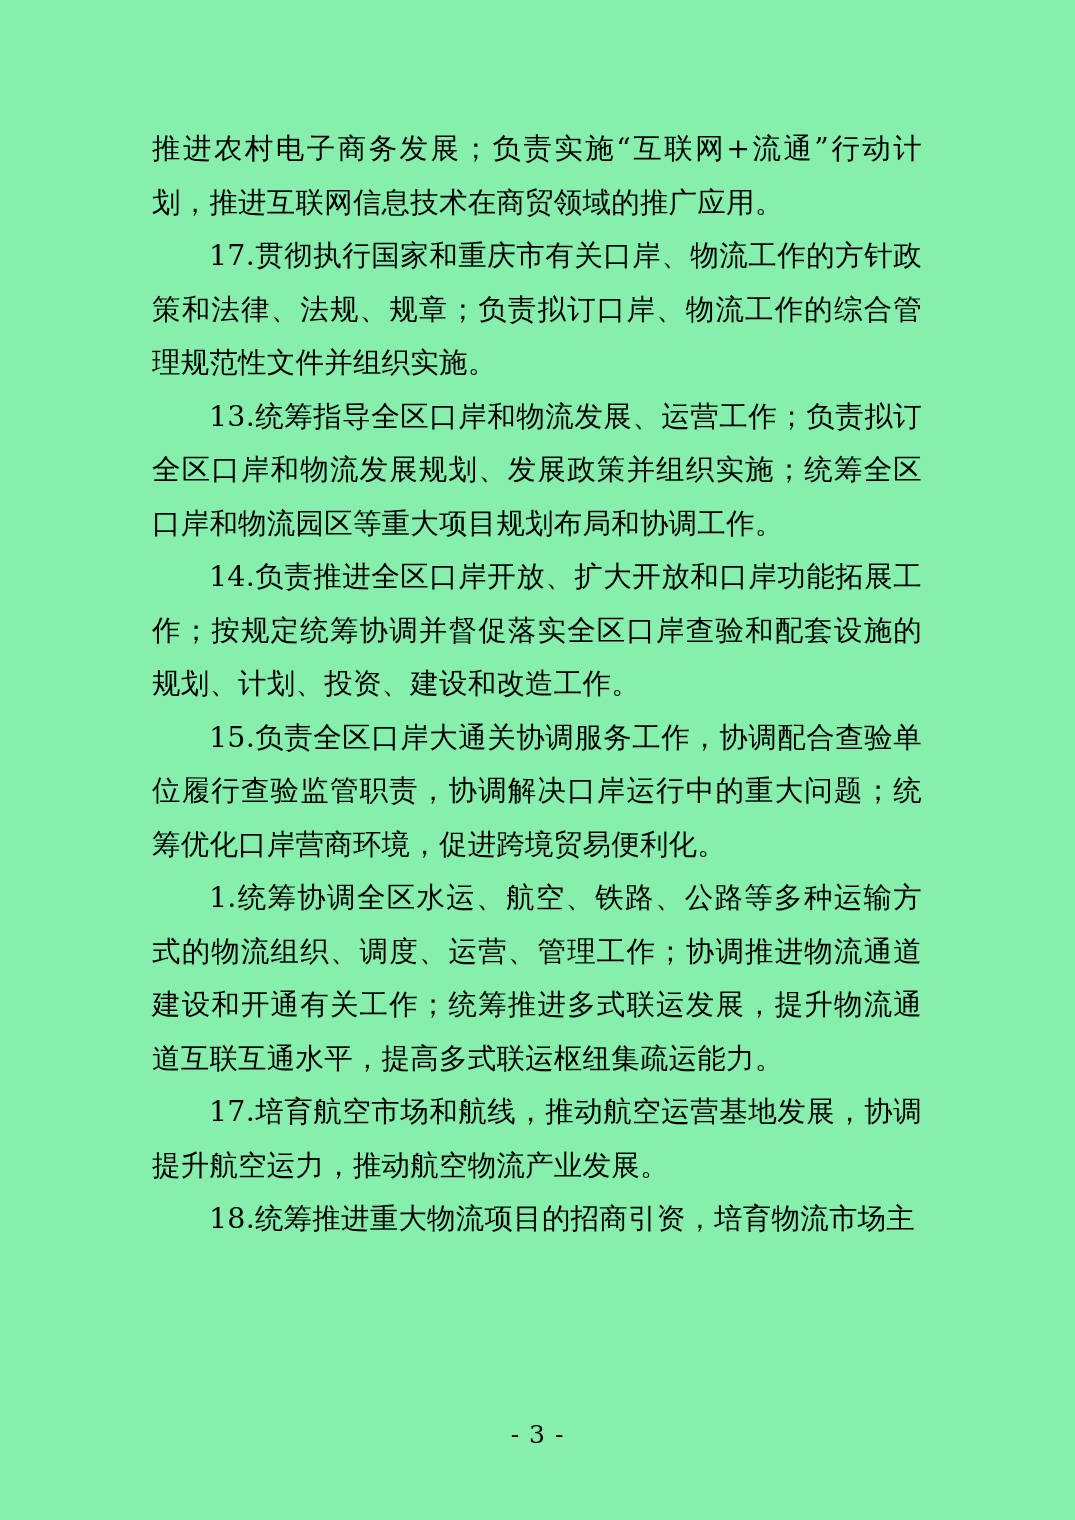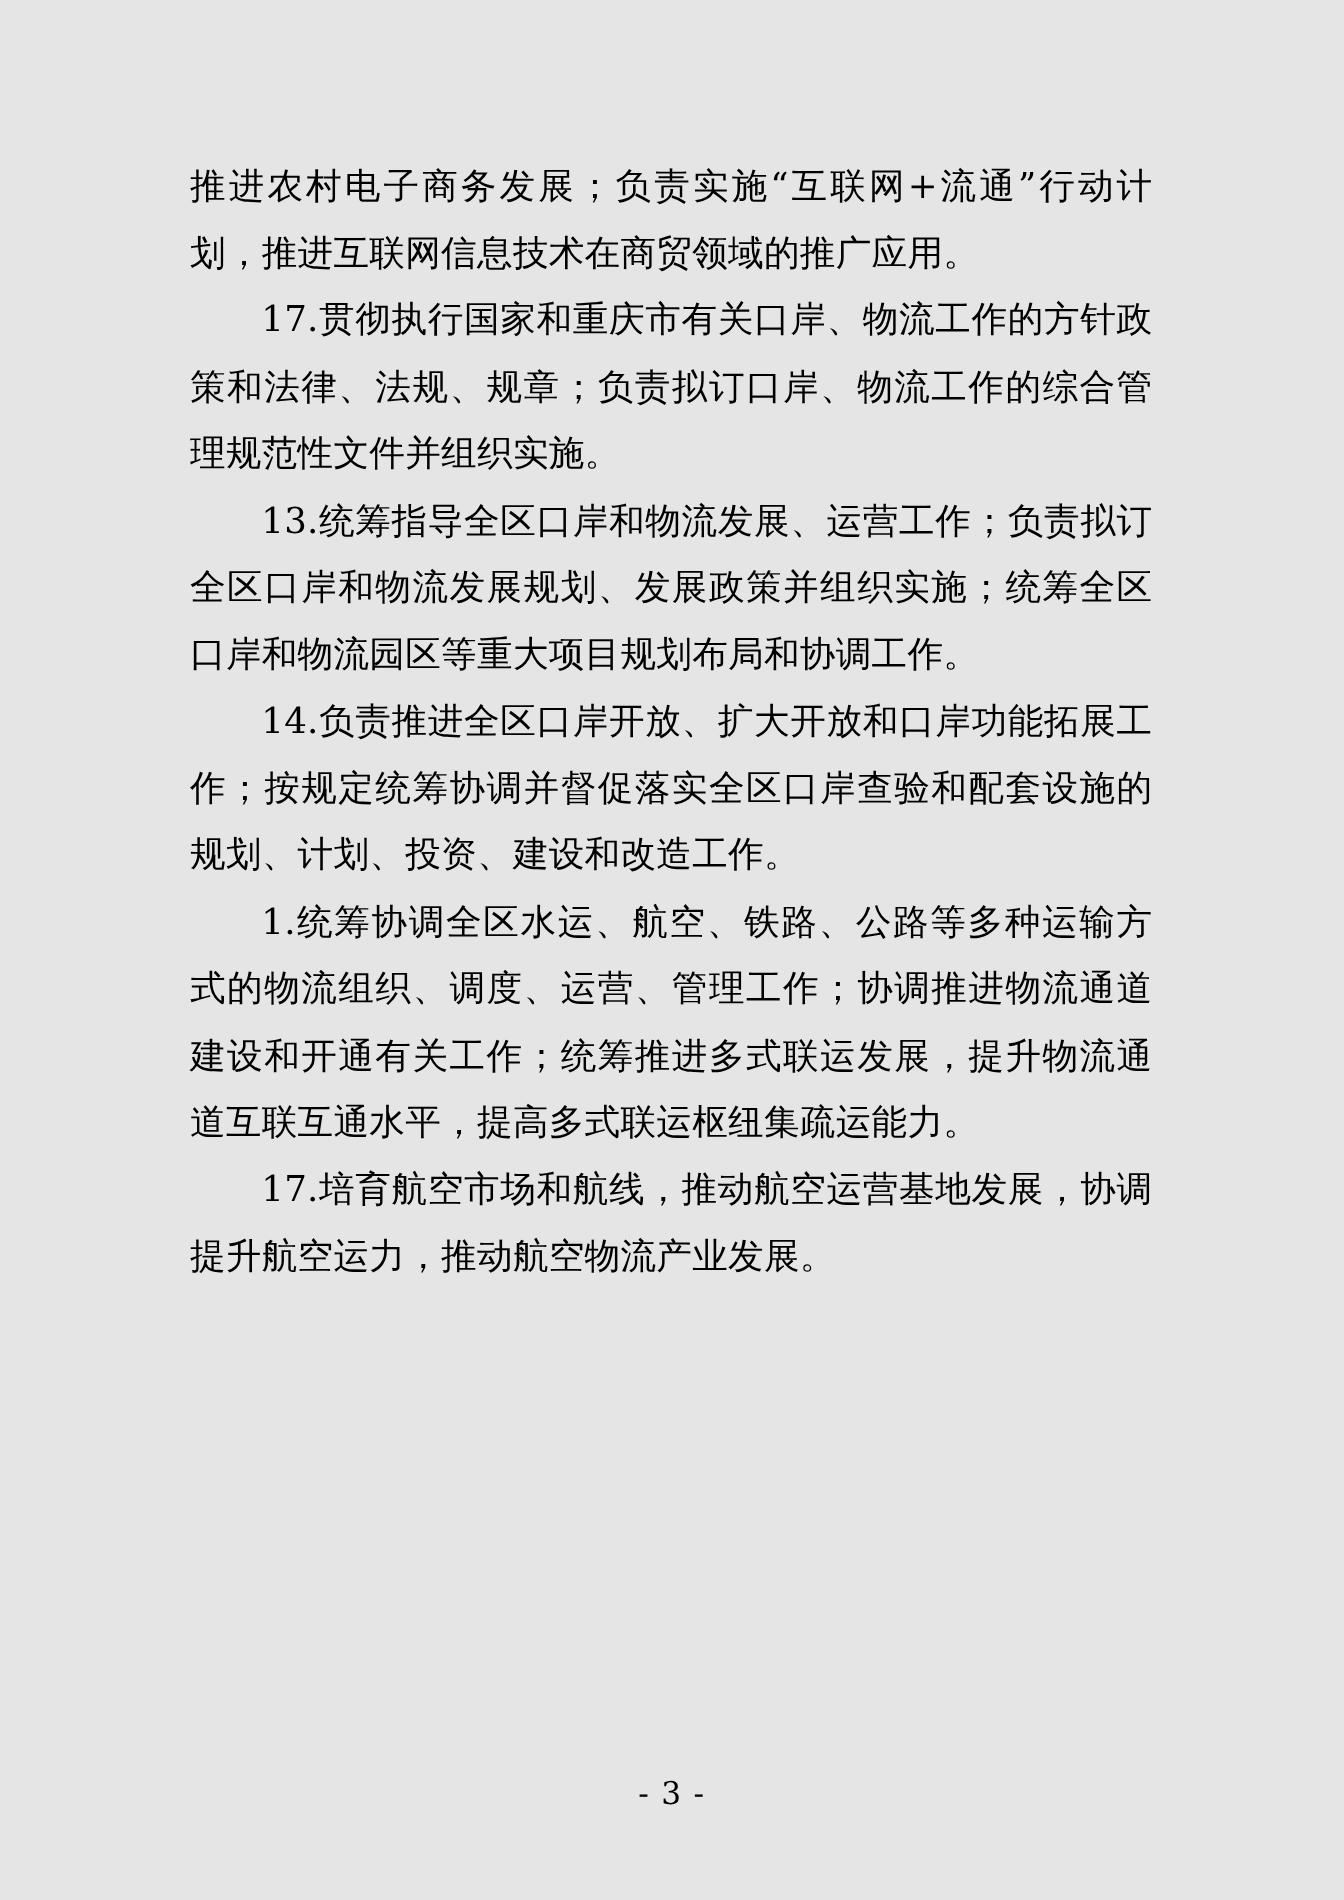--- a/index.html
+++ b/index.html
@@ -4,21 +4,21 @@
 <style>
   html, body {
     margin: 0;
     padding: 0;
     background: #ffffff;
   }
   .page {
     position: relative;
     width: 1075px;
     height: 1520px;
-    background: #e5e5e5;
+    background: #86efac;
     margin: 0 auto;
     overflow: hidden;
     font-family: "DejaVu Serif", "Liberation Serif", serif;
     color: #000000;
   }
   .content {
     position: absolute;
     left: 152px;
     top: 122px;
     width: 770px;
@@ -50,17 +50,19 @@
 </style>
 </head>
 <body>
 
 <div class="page">
   <div class="content">
     <p class="para">推进农村电子商务发展；负责实施“互联网+流通”行动计划，推进互联网信息技术在商贸领域的推广应用。</p>
     <p class="para indent">17.贯彻执行国家和重庆市有关口岸、物流工作的方针政策和法律、法规、规章；负责拟订口岸、物流工作的综合管理规范性文件并组织实施。</p>
     <p class="para indent">13.统筹指导全区口岸和物流发展、运营工作；负责拟订全区口岸和物流发展规划、发展政策并组织实施；统筹全区口岸和物流园区等重大项目规划布局和协调工作。</p>
     <p class="para indent">14.负责推进全区口岸开放、扩大开放和口岸功能拓展工作；按规定统筹协调并督促落实全区口岸查验和配套设施的规划、计划、投资、建设和改造工作。</p>
+    <p class="para indent">15.负责全区口岸大通关协调服务工作，协调配合查验单位履行查验监管职责，协调解决口岸运行中的重大问题；统筹优化口岸营商环境，促进跨境贸易便利化。</p>
     <p class="para indent">1.统筹协调全区水运、航空、铁路、公路等多种运输方式的物流组织、调度、运营、管理工作；协调推进物流通道建设和开通有关工作；统筹推进多式联运发展，提升物流通道互联互通水平，提高多式联运枢纽集疏运能力。</p>
     <p class="para indent">17.培育航空市场和航线，推动航空运营基地发展，协调提升航空运力，推动航空物流产业发展。</p>
+    <p class="para indent">18.统筹推进重大物流项目的招商引资，培育物流市场主</p>
   </div>
   <div class="page-number">- 3 -</div>
 </div>
 
 </body></html>

